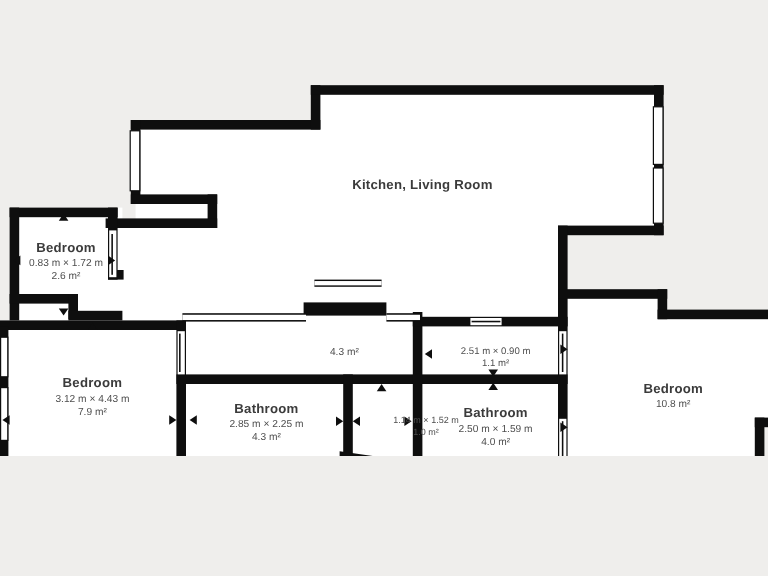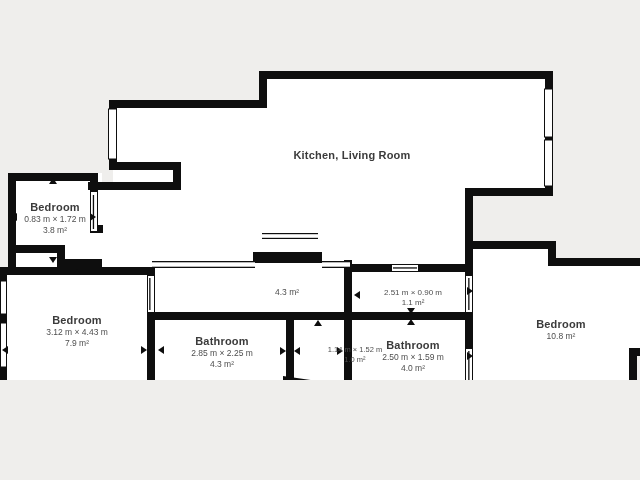--- a/index.html
+++ b/index.html
@@ -135,21 +135,21 @@
   </g>
 </svg>
 
   <div class="room-label" style="left:352px;top:155px;">
     <span class="room-name">Kitchen, Living Room</span>
   </div>
 
   <div class="room-label" style="left:55px;top:218px;">
     <span class="room-name">Bedroom</span>
     <span class="room-dims">0.83 m × 1.72 m</span>
-    <span class="room-area">3.8 m²</span>
+    <span class="room-area">2.6 m²</span>
   </div>
 
   <div class="room-label" style="left:287px;top:293px;">
     <span class="room-area">4.3 m²</span>
   </div>
 
   <div class="room-label mid" style="left:413px;top:298px;">
     <span class="room-dims">2.51 m × 0.90 m</span>
     <span class="room-area">1.1 m²</span>
   </div>

